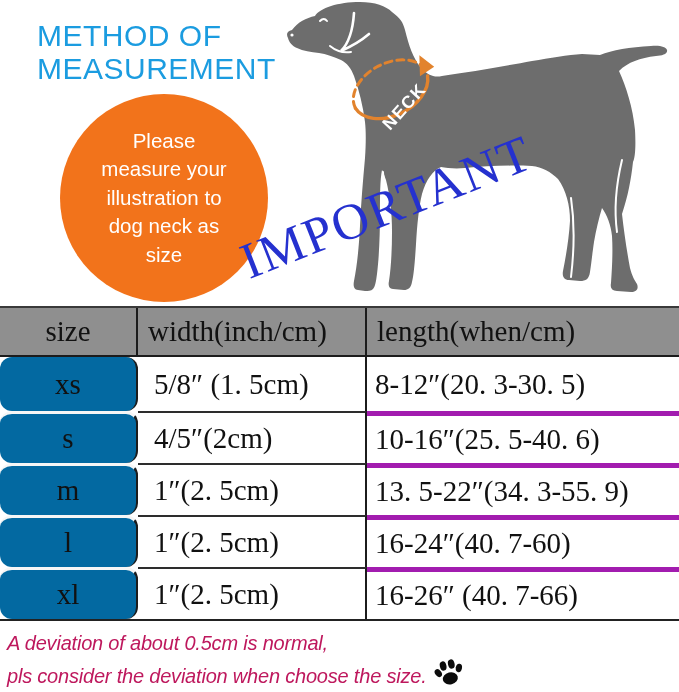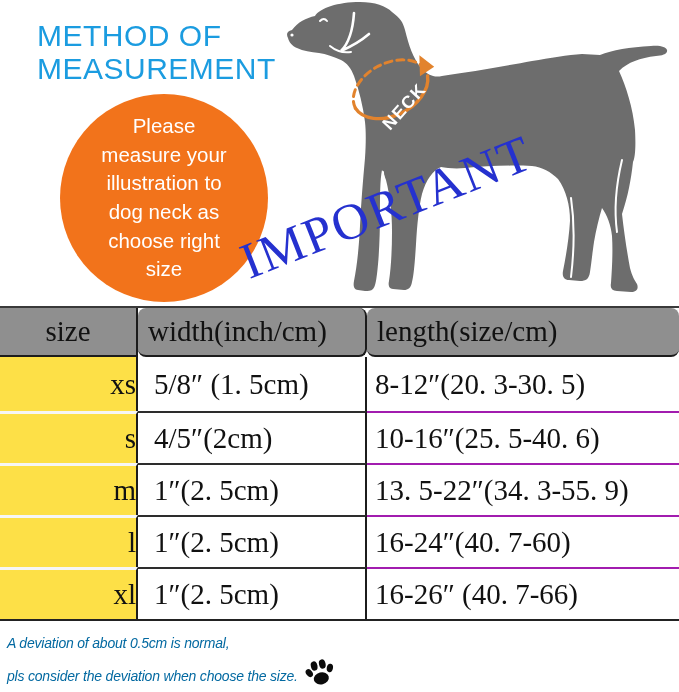--- a/index.html
+++ b/index.html
@@ -70,36 +70,37 @@
     height: 49px;
     background: #8f8f8f;
     border-bottom: 2px solid #1c1c1c;
     font-weight: normal;
     font-size: 29px;
   }
   .size-table td { height: 52px; font-size: 29px; background: #ffffff; }
   .size-table tbody tr:first-child td { height: 54px; border-top: 0 !important; }
   .col-divider { border-right: 2px solid #1c1c1c; }
   th.h-size { text-align: center; }
-  th.h-width, th.h-length { text-align: left; padding-left: 10px; border-radius: 8px; }
+  th.h-width, th.h-length { text-align: left; padding-left: 10px; }
   td.c-size {
-    background: #fde047;
-    text-align: right;
+    background: #0369a1;
+    text-align: center;
     border-top: 3px solid #f6f6f6;
+    border-radius: 12px;
   }
   td.c-width { padding-left: 16px; border-top: 2px solid #2d2d2d; }
-  td.c-length { padding-left: 8px; border-top: 2px solid #a21caf; }
+  td.c-length { padding-left: 8px; border-top: 5px solid #a21caf; }
 
   
   .footer-note {
     position: absolute; left: 7px; top: 630px;
     font-style: italic;
-    font-size: 14px;
+    font-size: 20px;
     letter-spacing: -0.2px;
-    color: #0369a1;
+    color: #be185d;
     line-height: 26px;
     z-index: 2;
   }
   .footer-line2 { display: flex; align-items: center; margin-top: 7px; }
   .paw { margin-left: 5px; margin-top: -6px; }
 </style>
 </head>
 <body>
 
 <div class="canvas">
@@ -107,21 +108,20 @@
   <div class="title">
     <div>METHOD OF</div>
     <div>MEASUREMENT</div>
   </div>
 
   <div class="note-circle">
     <div>Please</div>
     <div>measure your</div>
     <div>illustration to</div>
     <div>dog neck as</div>
-    <div>choose right</div>
     <div>size</div>
   </div>
 
   <svg class="dog-svg" viewBox="0 0 410 300">
 
     <path fill="#6d6d6d" d="
       M18 38
       C16 34 17 31 22 30 C28 22 36 18 45 16 C50 8 68 2 90 2
       C105 2 116 6 122 12 C130 18 133 22 135 30 C139 46 143 58 151 68
       C158 75 164 78 172 76 C200 72 235 66 262 61 C280 58 298 55 312 54
@@ -167,21 +167,21 @@
   <table class="size-table">
     <colgroup>
       <col style="width:138px">
         <col style="width:229px">
         <col style="width:312px">
     </colgroup>
     <thead>
       <tr>
         <th class="h-size col-divider">size</th>
         <th class="h-width col-divider">width(inch/cm)</th>
-        <th class="h-length">length(size/cm)</th>
+        <th class="h-length">length(when/cm)</th>
       </tr>
     </thead>
     <tbody>
       <tr>
         <td class="c-size col-divider">xs</td>
         <td class="c-width col-divider">5/8″ (1. 5cm)</td>
         <td class="c-length">8-12″(20. 3-30. 5)</td>
       </tr>
       <tr>
         <td class="c-size col-divider">s</td>

